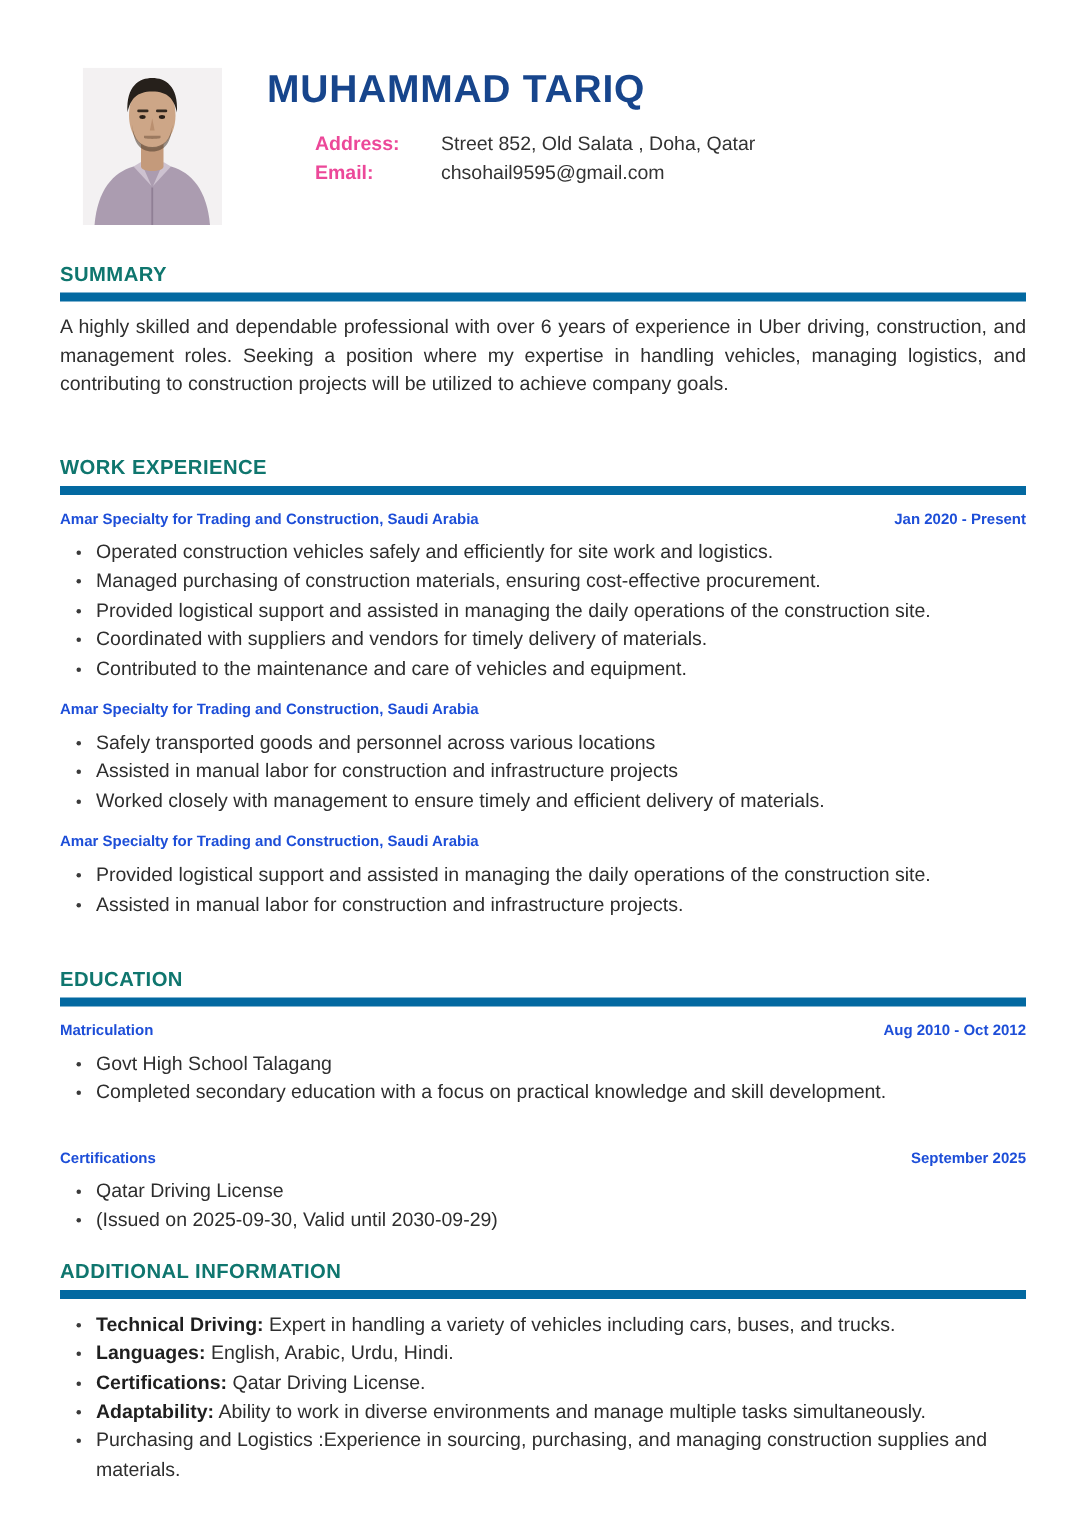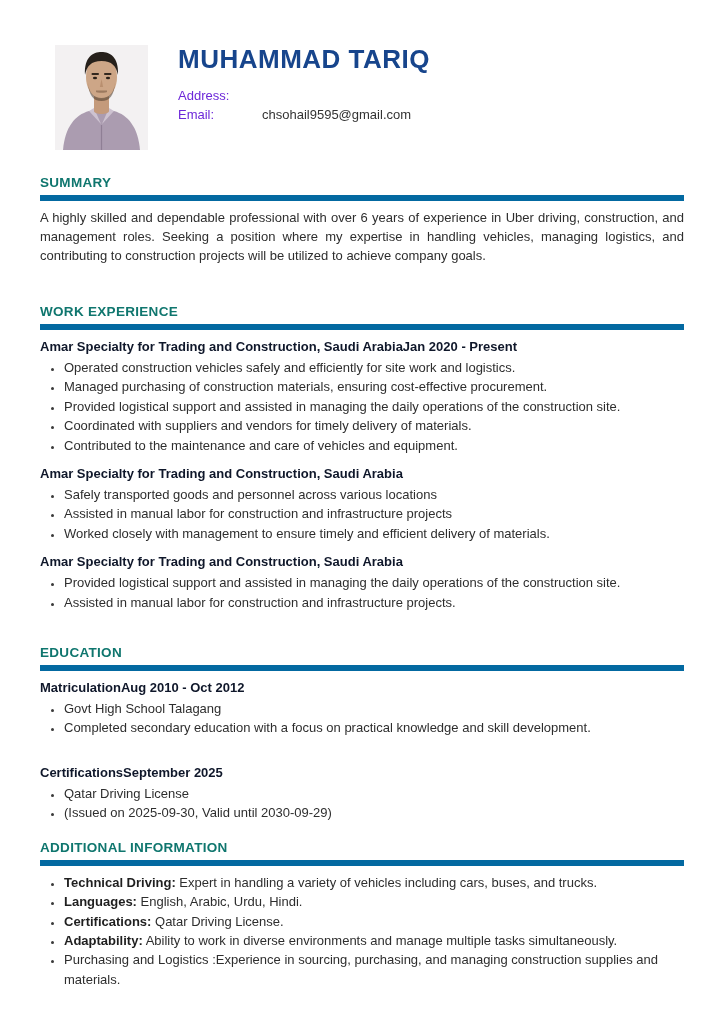--- a/index.html
+++ b/index.html
@@ -14,39 +14,39 @@
   }
   
   .header { display: flex; margin: 0 0 26px 15px; }
   .photo { width: 93px; height: 105px; flex: none; overflow: hidden; }
   .header-info { margin-left: 30px; padding-top: 1px; }
   .name {
     font-size: 26px; font-weight: bold; color: #17458c;
     letter-spacing: 0.5px; margin: 0 0 14px; line-height: 1;
   }
   .contact-row { display: flex; font-size: 13px; line-height: 19px; }
-  .contact-label { width: 84px; font-weight: normal; color: #6d28d9; flex: none; }
+  .contact-label { width: 84px; font-weight: bold; color: #ec4899; flex: none; margin-left: 32px; }
   .contact-value { color: #333333; }
   
   .section-heading {
     font-size: 13.5px; line-height: 14px; font-weight: bold;
     color: #0f766e; letter-spacing: 0.3px;
     padding-bottom: 5px; margin: 0 0 7px;
     border-bottom: 6px solid #0369a1;
   }
   .section-work { margin-top: 40px; }
   .section-education { margin-top: 34px; }
   .section-additional { margin-top: 18px; }
   .summary-text {
     font-size: 13px; line-height: 19px; text-align: justify;
     margin: 0; color: #2e2e2e;
   }
   .entry-header {
-    display: flex; 
-    font-size: 13px; line-height: 19px; font-weight: bold; color: #0f172a;
+    display: flex; justify-content: space-between;
+    font-size: 10px; line-height: 19px; font-weight: bold; color: #1d4ed8;
   }
   .entry-dates { white-space: nowrap; text-align: right; }
   ul.bullets { margin: 2px 0 0; padding-left: 24px; }
   ul.bullets li { font-size: 13px; line-height: 19.4px; color: #2e2e2e; }
   ul.bullets li::marker { color: #3a3a3a; font-size: 11px; }
   .job + .job { margin-top: 9px; }
   .edu-entry + .edu-entry { margin-top: 25px; }
   .info-list li strong { color: #1f1f1f; }
 </style>
 </head>
@@ -72,20 +72,21 @@
         <path d="M46.5 34 l-1.6 8 h3.2 Z" fill="#b98f6f"></path>
         <path d="M33 38 c1 10 6 15 13.5 15 c7.5 0 12.5 -5 13.5 -15 c-1 12 -5 18 -13.5 18 c-8.5 0 -12.5 -6 -13.5 -18 Z" fill="#4a3a2c" opacity="0.55"></path>
         <path d="M41 45.5 h11 v1.4 c0 1 -11 1 -11 0 Z" fill="#7a5c44" opacity="0.6"></path>
       </svg>
     </div>
     <div class="header-info">
       <h1 class="name">MUHAMMAD TARIQ</h1>
       <div>
         <div class="contact-row">
           <span class="contact-label">Address:</span>
+          <span class="contact-value">Street 852, Old Salata , Doha, Qatar</span>
         </div>
         <div class="contact-row">
           <span class="contact-label">Email:</span>
           <span class="contact-value">chsohail9595@gmail.com</span>
         </div>
       </div>
     </div>
   </header>
 
   <section class="section-summary">

